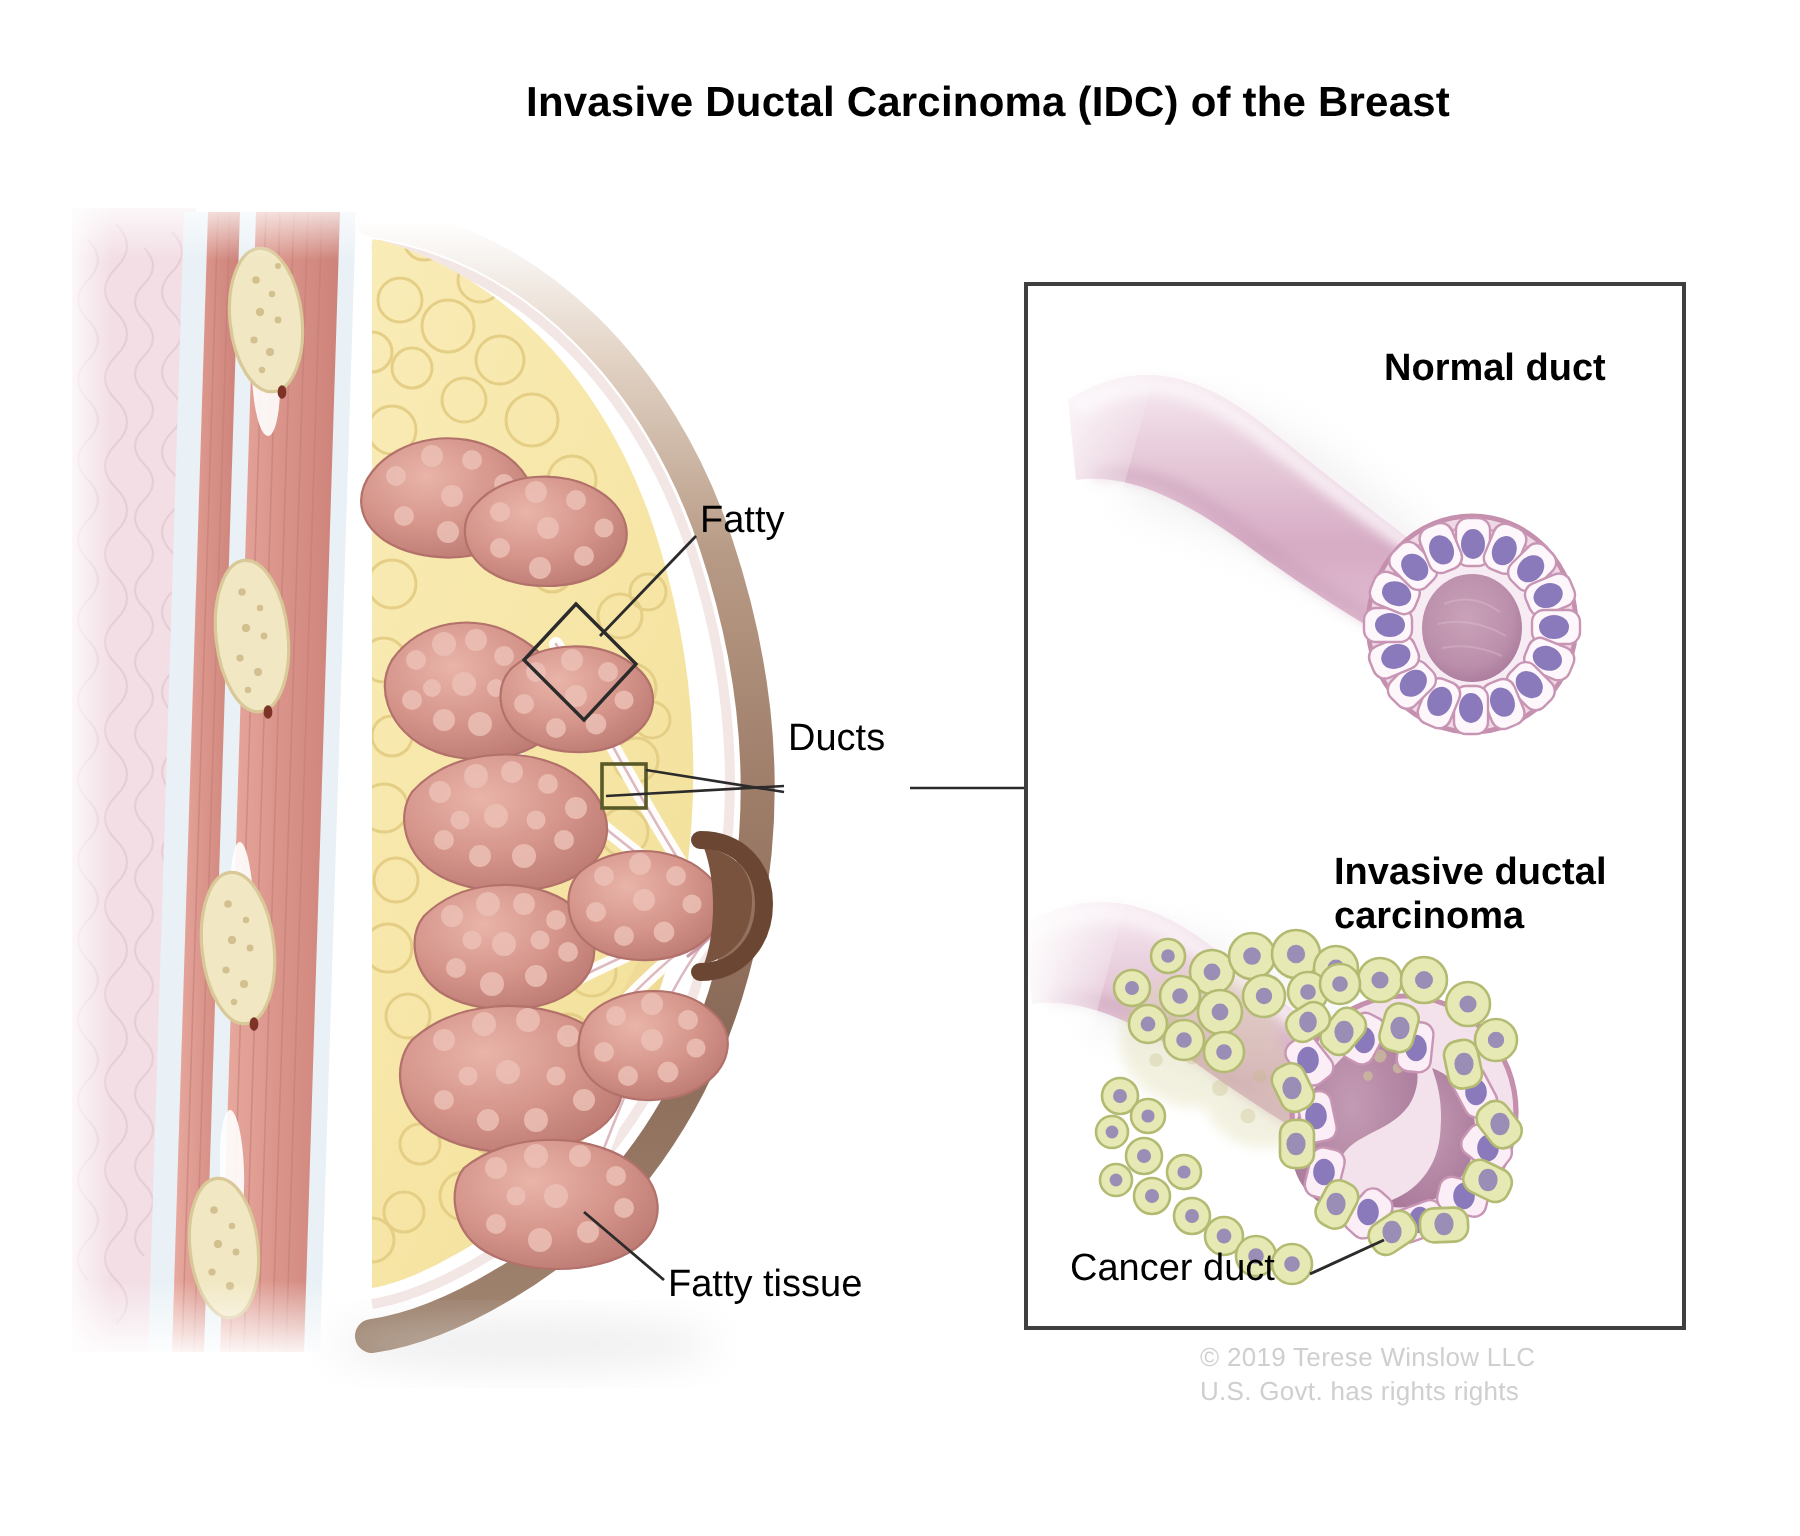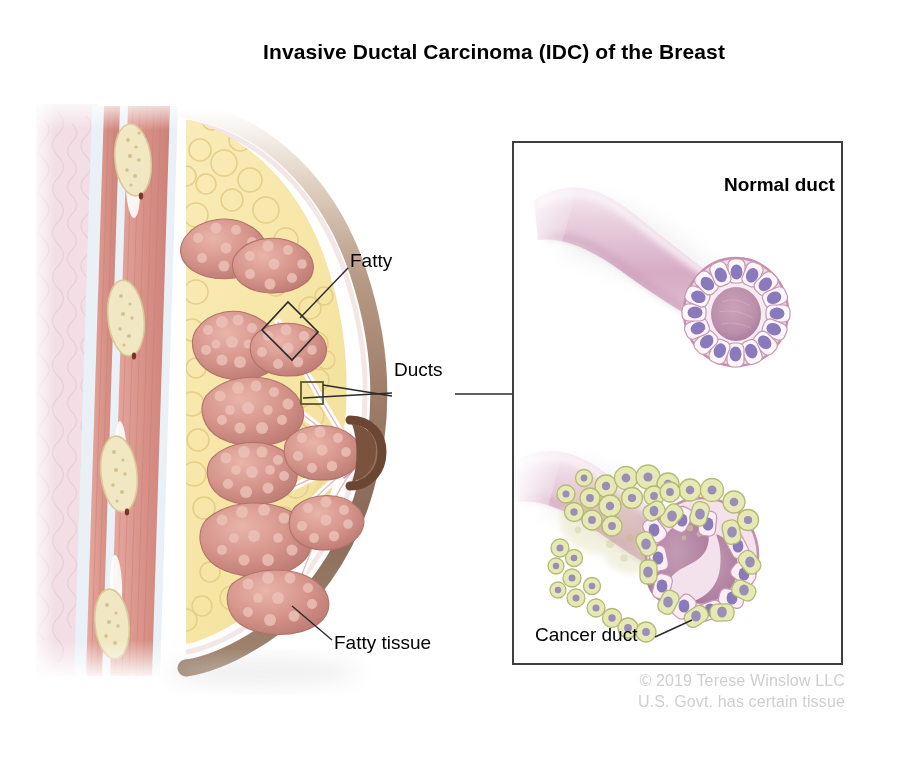--- a/index.html
+++ b/index.html
@@ -61,22 +61,22 @@
     border: 2px solid #3f3f3f;
     background: transparent;
     box-sizing: border-box;
   }
   
   #credit {
     position: absolute;
     left: 600px;
     top: 670px;
     width: 245px;
-    text-align: right;
-    font-size: 16px;
+    text-align: left;
+    font-size: 13px;
     color: #cfcfcf;
     line-height: 1.32;
     letter-spacing: .15px;
   }
 </style>
 </head>
 <body>
 
 <div id="figure">
 
@@ -847,23 +847,27 @@
   </svg>
 
   <div id="inset-panel"></div>
 
   <div class="label" style="left:350px; top:250px;">Fatty</div>
 
   <div class="label" style="left:394px; top:359px;">Ducts</div>
 
   <div class="label" style="left:334px; top:632px;">Fatty tissue</div>
 
-  <div class="label bold" style="left:692px; top:174px;margin-left:32px;">Normal duct</div>
-
+  <div class="label bold" style="left:692px; top:174px;">Normal duct</div>
+
+  <div class="label bold" style="left:667px; top:426px;">
+    <span>Invasive ductal</span><br>
+    <span>carcinoma</span>
+  </div>
 
   <div class="label" style="left:535px; top:624px;">Cancer duct</div>
 
   <div id="credit">
     <div>© 2019 Terese Winslow LLC</div>
-    <div>U.S. Govt. has certain tissue</div>
+    <div>U.S. Govt. has rights rights</div>
   </div>
 
 </div>
 
 </body></html>

